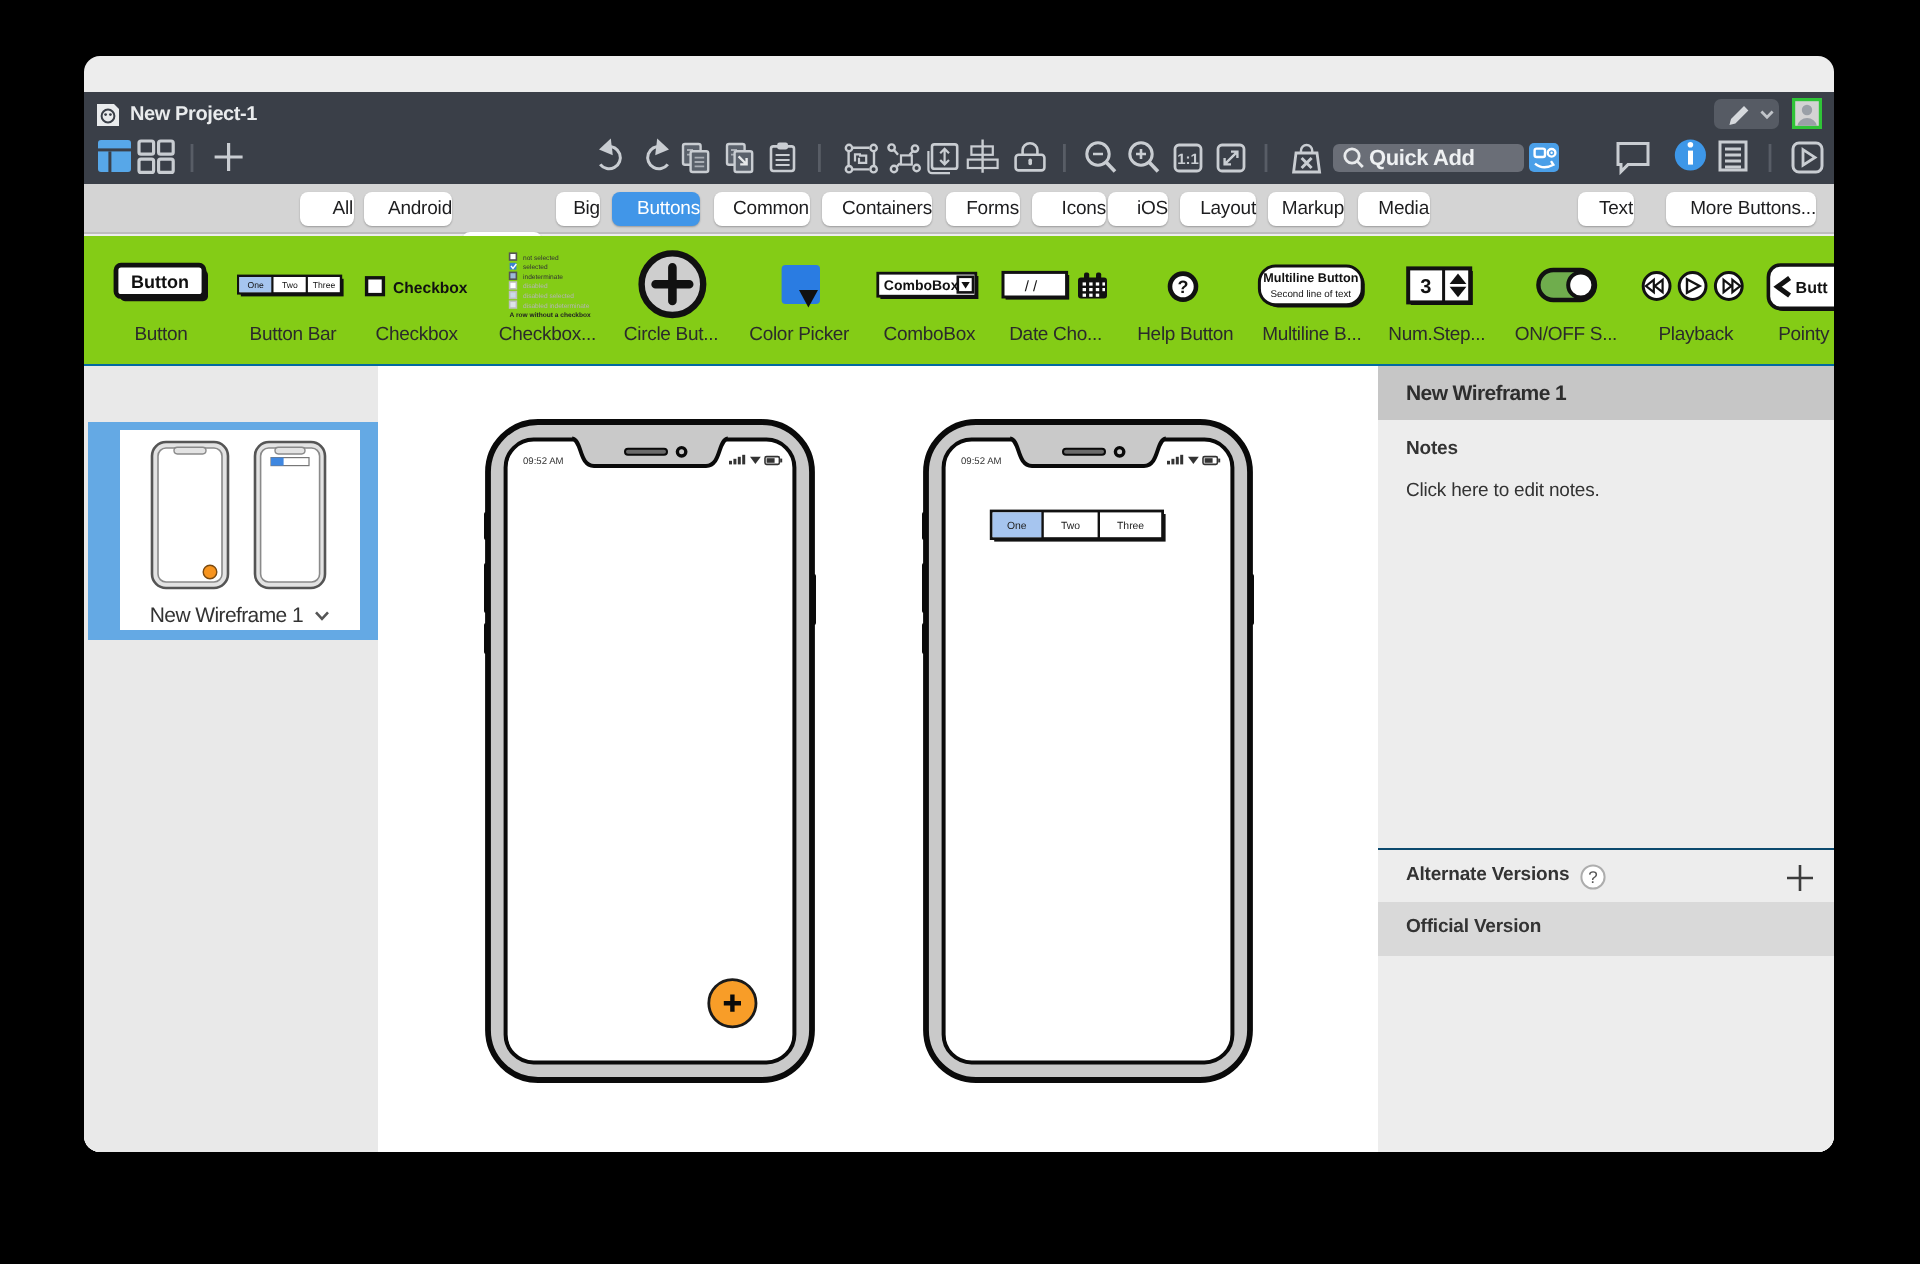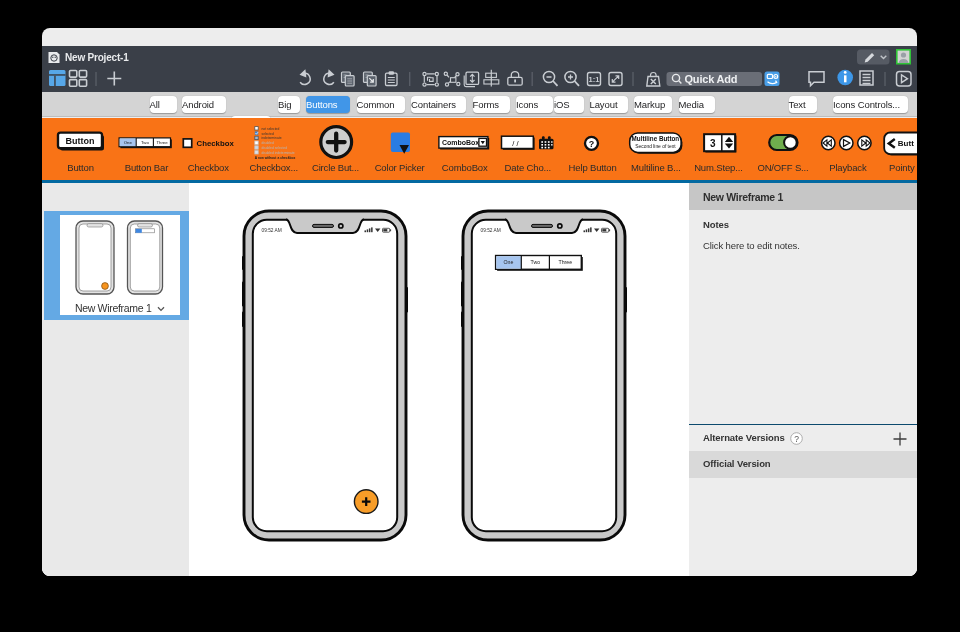--- a/index.html
+++ b/index.html
@@ -13,26 +13,26 @@
 .tl { position:absolute; top:5px; width:9px; height:9px; border-radius:50%; }
 #title { position:absolute; left:0; right:0; top:0; height:19px; line-height:19px;
   text-align:center; font-size:10.5px; font-weight:bold; color:#2e2e2e; letter-spacing:-0.45px; text-indent:16px; }
 
 #darkbar { position:absolute; left:0; top:18px; width:875px; height:46px; background:#3a3f48; }
 #projname { position:absolute; left:23px; top:5.5px; font-size:10px; font-weight:bold; letter-spacing:-0.2px; color:#e9ebed; }
 
 #tabbar { position:absolute; left:0; top:64px; width:875px; height:25px;
   background:#d4d4d4; border-bottom:1px solid #bdbdbd; }
 .tab { position:absolute; top:4px; height:17px; line-height:17px; border-radius:4px;
-  background:#fff; color:#1d1d1f; font-size:9.5px; letter-spacing:-0.1px; text-align:left;
+  background:#fff; color:#1d1d1f; font-size:9.5px; letter-spacing:-0.1px; text-align:right;
   box-shadow:0 0.5px 1px rgba(0,0,0,0.28); }
 .tab.sel { background:#4196e8; color:#fff; }
 
 #strip { position:absolute; left:0; top:90px; width:875px; height:65px;
-  background:#f97316; border-bottom:3px solid #0369a1; }
+  background:#84cc16; border-bottom:1px solid #0369a1; }
 .cap { position:absolute; top:44px; width:90px; text-align:center; font-size:9.5px; letter-spacing:-0.15px; color:#2b2b2b; }
 
 #content { position:absolute; left:0; top:155px; width:875px; height:393px; background:#fff; }
 #sidebar { position:absolute; left:0; top:0; width:147px; height:393px; background:#e9e9e9; }
 #sbhead { position:absolute; left:0; top:0; width:147px; height:27px; background:#c7c7c7; }
 #sbhead .t { position:absolute; left:14px; top:8px; font-size:9.5px; font-weight:bold; letter-spacing:-0.15px; color:#2e2e2e; }
 #thumbsel { position:absolute; left:2px; top:28px; width:145px; height:109px; background:#64a9e4; }
 #thumbcard { position:absolute; left:16px; top:4px; width:120px; height:100px; background:#fff; }
 #thumbcap { position:absolute; left:0; top:87px; width:120px; text-align:center;
   font-size:10.5px; letter-spacing:-0.3px; color:#333; }
@@ -201,21 +201,21 @@
     <div class="tab" style="left:314.5px; width:48px;">Common</div>
     <div class="tab" style="left:369px; width:55px;">Containers</div>
     <div class="tab" style="left:430.5px; width:37px;">Forms</div>
     <div class="tab" style="left:474px; width:37px;">Icons</div>
     <div class="tab" style="left:512px; width:30px;">iOS</div>
     <div class="tab" style="left:547.5px; width:38.5px;">Layout</div>
     <div class="tab" style="left:592px; width:38px;">Markup</div>
     <div class="tab" style="left:636.5px; width:36px;">Media</div>
     <div class="tab" style="left:678px; width:45.5px;margin-top:37px;">Symbols</div>
     <div class="tab" style="left:734.5px; width:28px;margin-left:12px;">Text</div>
-    <div class="tab" style="left:791px; width:75px;">Icons Controls...</div>
+    <div class="tab" style="left:791px; width:75px;">More Buttons...</div>
   </div>
   <div id="strip">
     <svg width="875" height="65" viewBox="0 0 875 65" style="position:absolute;left:0;top:0;" font-family="Liberation Sans, sans-serif">
 
       <rect x="18" y="17" width="44" height="15.6" rx="2.5" fill="#111"></rect>
       <rect x="16" y="14.6" width="44" height="15.6" rx="2.5" fill="#fff" stroke="#111" stroke-width="2.4"></rect>
       <text x="38" y="25.8" font-size="9" font-weight="bold" fill="#111" text-anchor="middle">Button</text>
 
       <rect x="78.4" y="21.4" width="51.4" height="8.8" fill="#111"></rect>
       <rect x="77.1" y="19.9" width="51.4" height="8.8" fill="#fff" stroke="#111" stroke-width="1.2"></rect>

